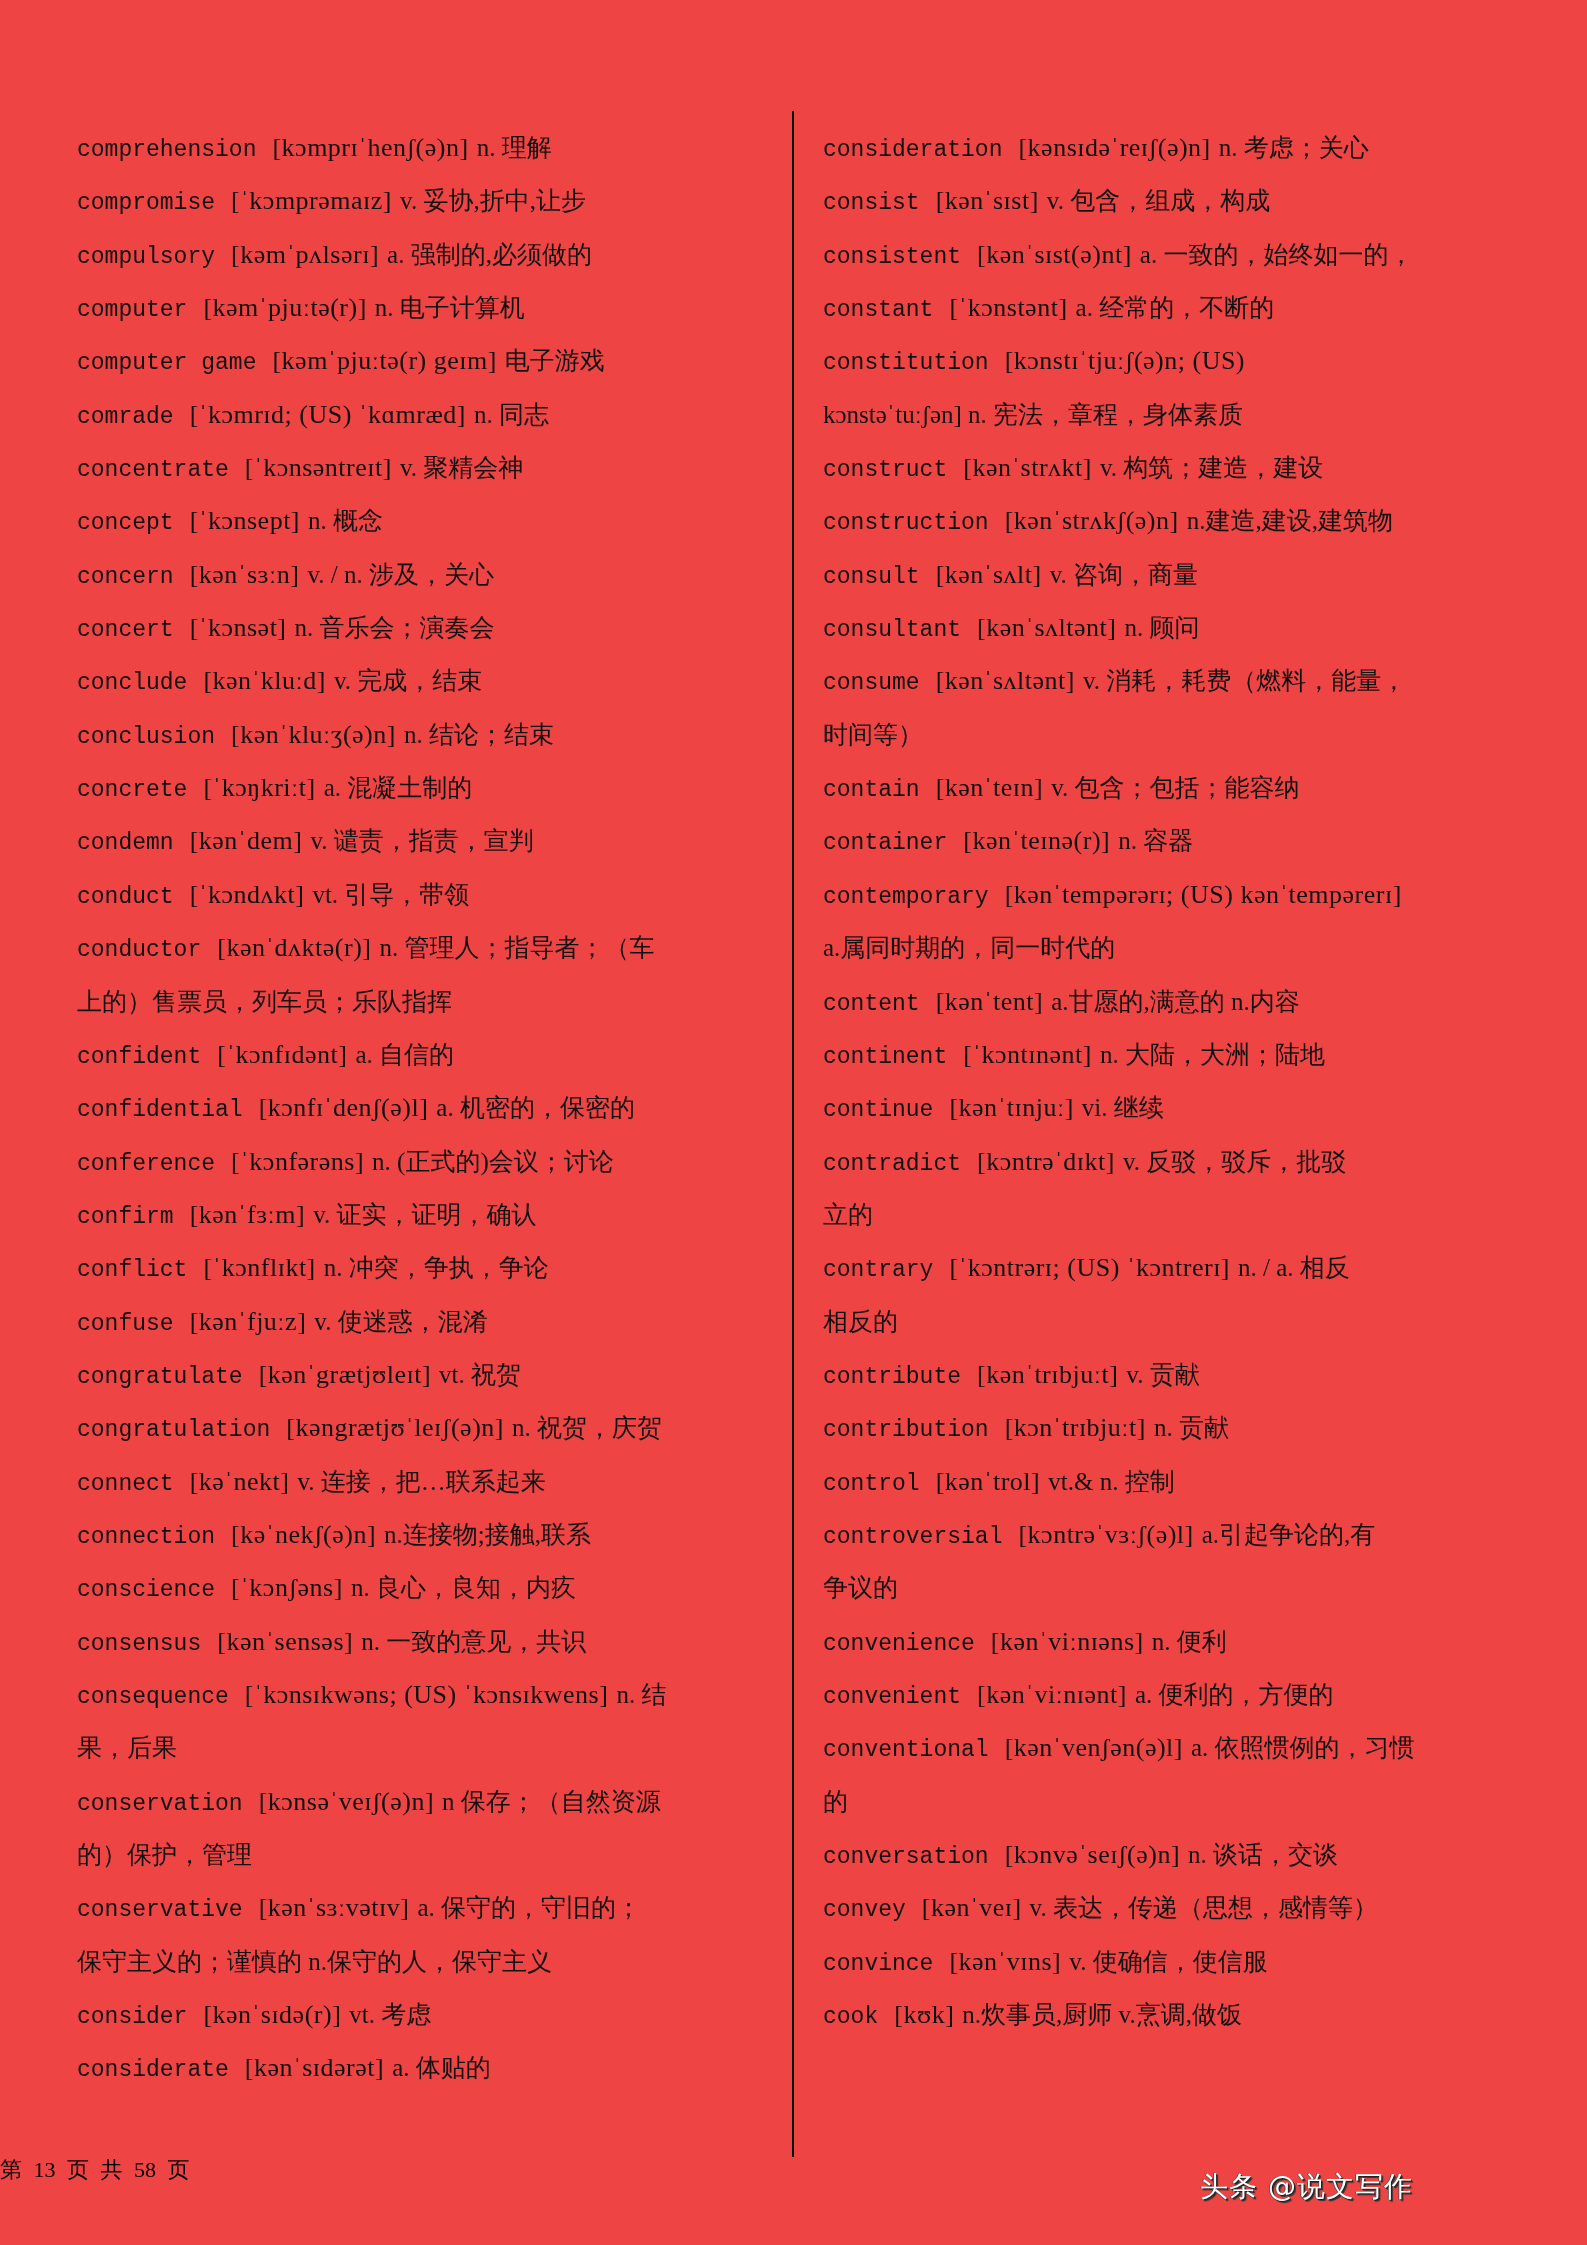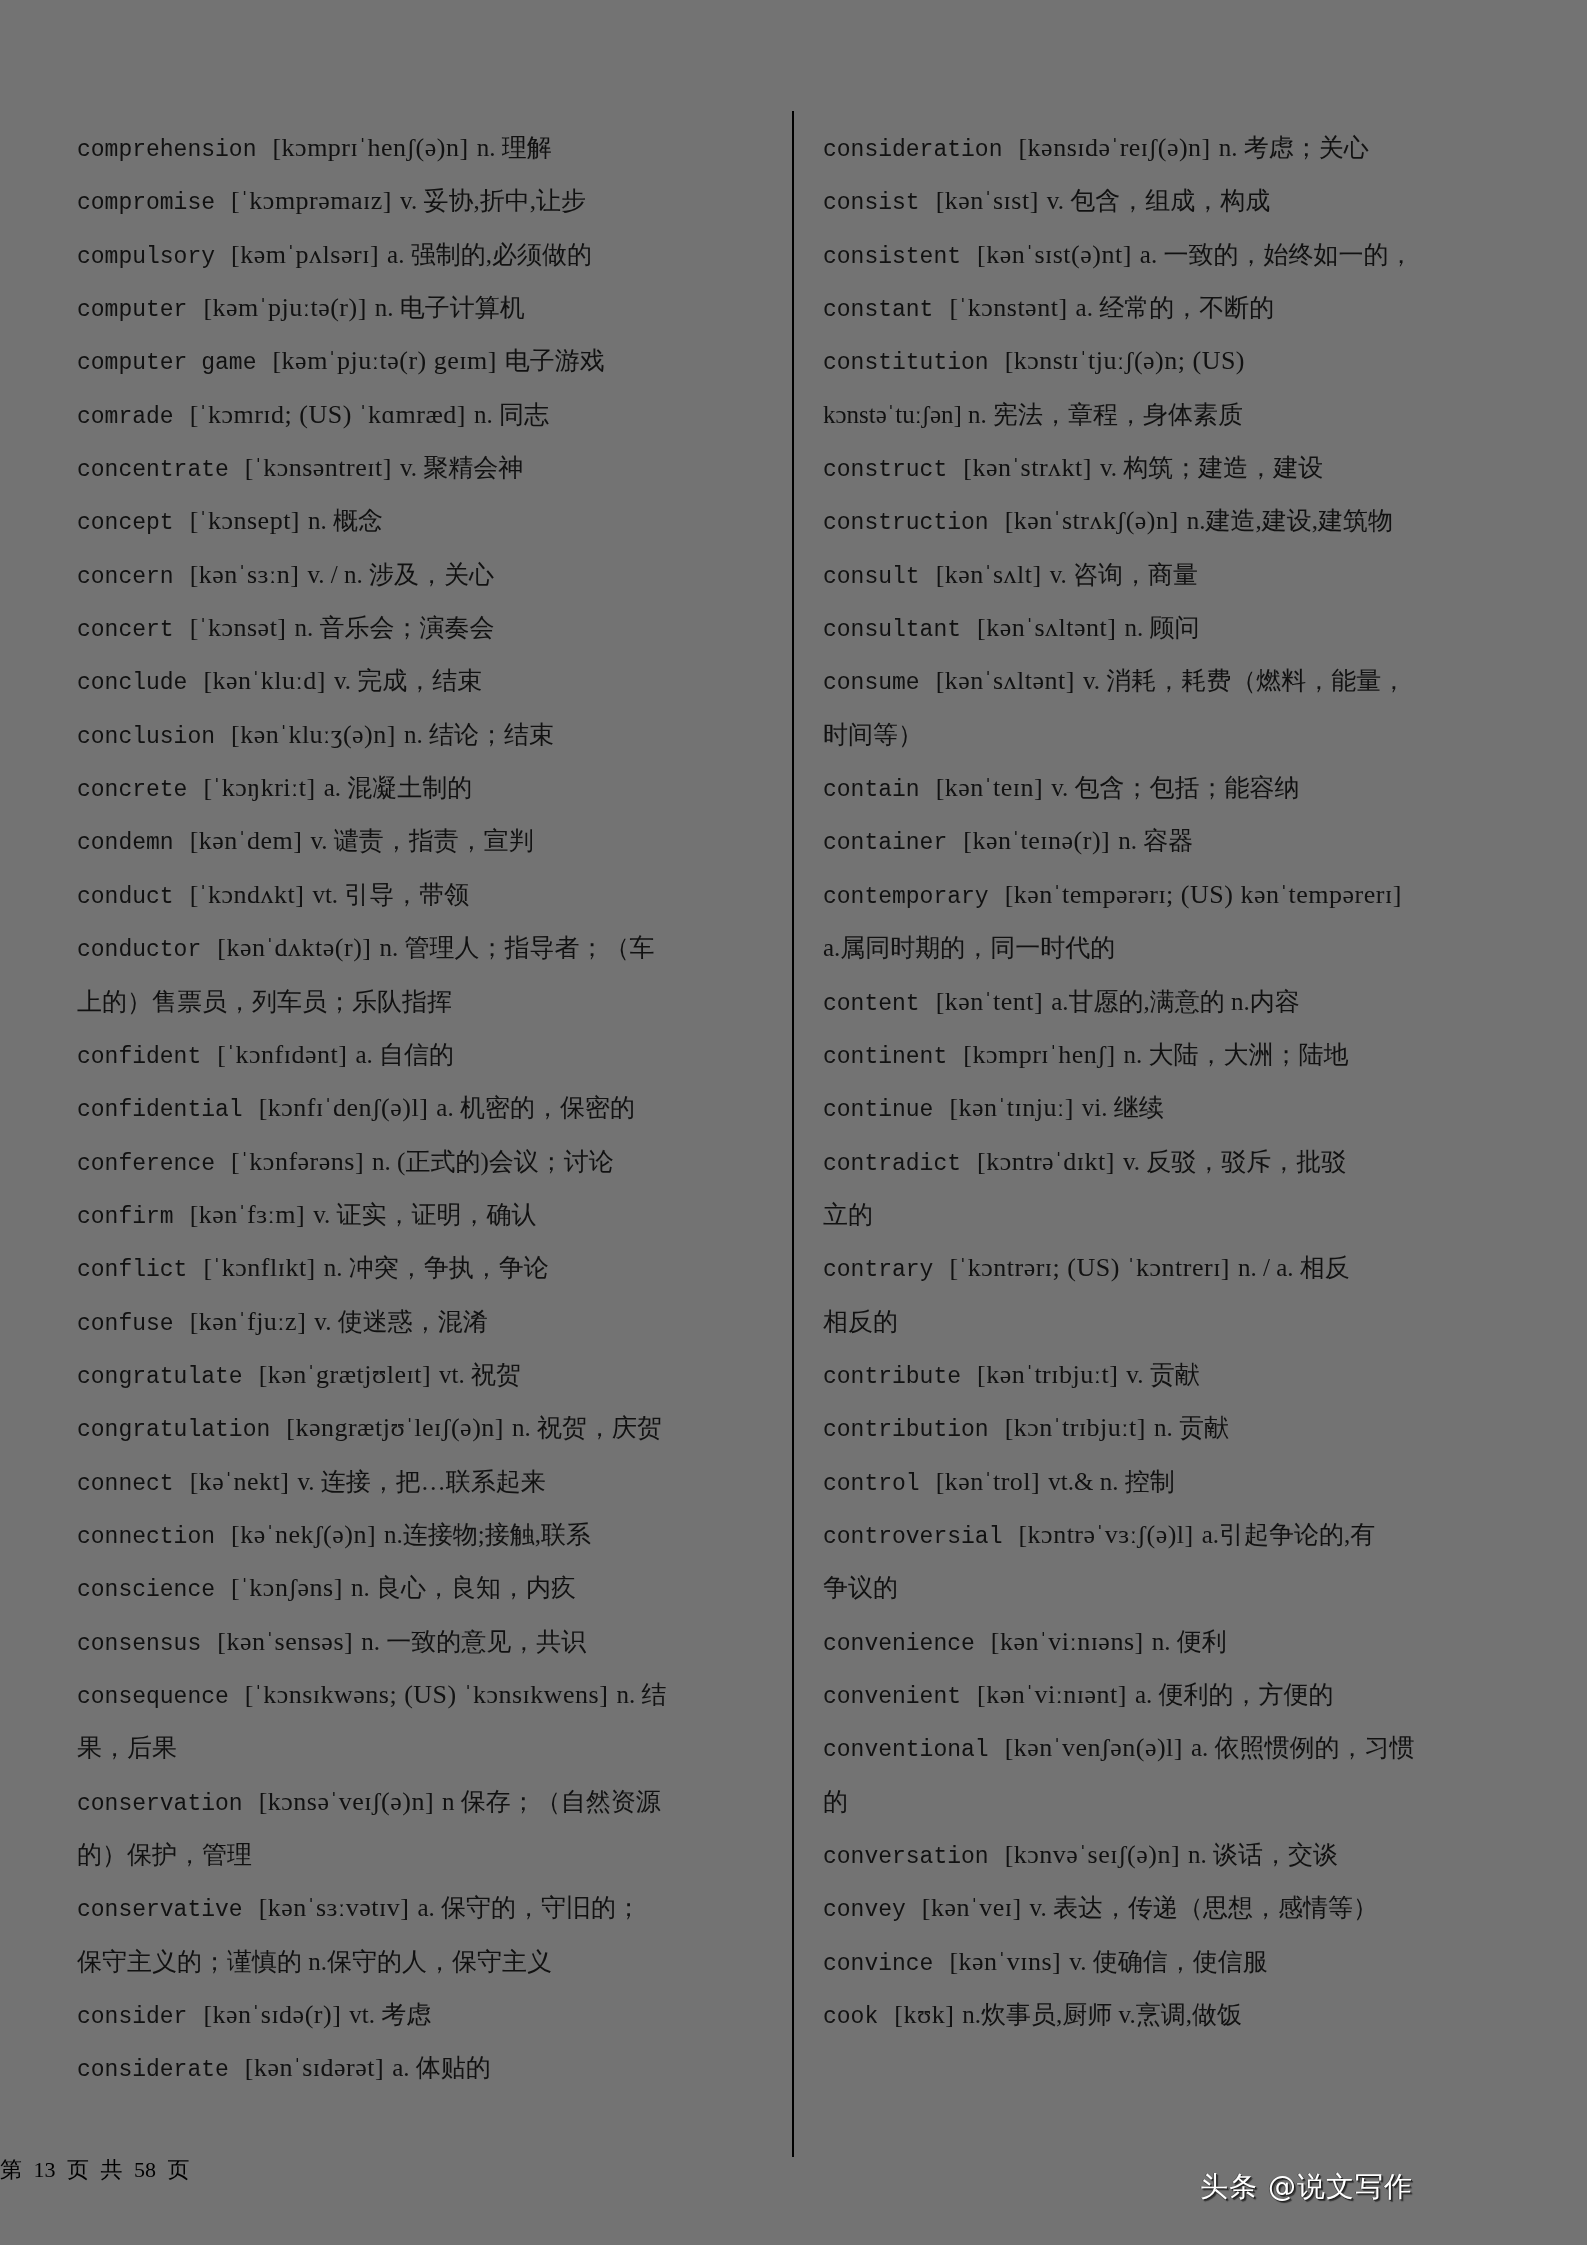--- a/index.html
+++ b/index.html
@@ -1,17 +1,17 @@
 <!DOCTYPE html>
 <html><head>
 <meta charset="utf-8">
 <style>
   html, body { margin: 0; padding: 0; background: #ffffff; }
   body { width: 1587px; height: 2245px; position: relative; overflow: hidden; }
-  .page { position: absolute; left: 0; top: 0; width: 1587px; height: 2245px; background: #737373; }
+  .page { position: absolute; left: 0; top: 0; width: 1587px; height: 2245px; background: #ef4444; }
   .col {
     position: absolute; top: 121px;
     font-family: "Liberation Mono", "DejaVu Sans Mono", monospace;
     font-size: 23px; color: #111111;
   }
   .col.left { left: 77px; width: 700px; }
   .col.right { left: 823px; width: 720px; }
   .line {
     height: 53.35px; line-height: 53.35px; white-space: nowrap;
   }
@@ -89,21 +89,21 @@
       <div class="line"><span class="word">construction</span><span class="ipa">[kənˈstrʌkʃ(ə)n]</span><span class="def">n.建造,建设,建筑物</span></div>
       <div class="line"><span class="word">consult</span><span class="ipa">[kənˈsʌlt]</span><span class="def">v. 咨询，商量</span></div>
       <div class="line"><span class="word">consultant</span><span class="ipa">[kənˈsʌltənt]</span><span class="def">n. 顾问</span></div>
       <div class="line"><span class="word">consume</span><span class="ipa">[kənˈsʌltənt]</span><span class="def">v. 消耗，耗费（燃料，能量，</span></div>
       <div class="line cont">时间等）</div>
       <div class="line"><span class="word">contain</span><span class="ipa">[kənˈteɪn]</span><span class="def">v. 包含；包括；能容纳</span></div>
       <div class="line"><span class="word">container</span><span class="ipa">[kənˈteɪnə(r)]</span><span class="def">n. 容器</span></div>
       <div class="line"><span class="word">contemporary</span><span class="ipa">[kənˈtempərərɪ; (US) kənˈtempərerɪ]</span><span class="def"></span></div>
       <div class="line cont">a.属同时期的，同一时代的</div>
       <div class="line"><span class="word">content</span><span class="ipa">[kənˈtent]</span><span class="def">a.甘愿的,满意的 n.内容</span></div>
-      <div class="line"><span class="word">continent</span><span class="ipa">[kɔmprɪˈhenʃ]</span><span class="def">n. 大陆，大洲；陆地</span></div>
+      <div class="line"><span class="word">continent</span><span class="ipa">[ˈkɔntɪnənt]</span><span class="def">n. 大陆，大洲；陆地</span></div>
       <div class="line"><span class="word">continue</span><span class="ipa">[kənˈtɪnjuː]</span><span class="def">vi. 继续</span></div>
       <div class="line"><span class="word">contradict</span><span class="ipa">[kɔntrəˈdɪkt]</span><span class="def">v. 反驳，驳斥，批驳</span></div>
       <div class="line cont">立的</div>
       <div class="line"><span class="word">contrary</span><span class="ipa">[ˈkɔntrərɪ; (US) ˈkɔntrerɪ]</span><span class="def">n. / a. 相反</span></div>
       <div class="line cont">相反的</div>
       <div class="line"><span class="word">contribute</span><span class="ipa">[kənˈtrɪbjuːt]</span><span class="def">v. 贡献</span></div>
       <div class="line"><span class="word">contribution</span><span class="ipa">[kɔnˈtrɪbjuːt]</span><span class="def">n. 贡献</span></div>
       <div class="line"><span class="word">control</span><span class="ipa">[kənˈtrol]</span><span class="def">vt.&amp; n. 控制</span></div>
       <div class="line"><span class="word">controversial</span><span class="ipa">[kɔntrəˈvɜːʃ(ə)l]</span><span class="def">a.引起争论的,有</span></div>
       <div class="line cont">争议的</div>

